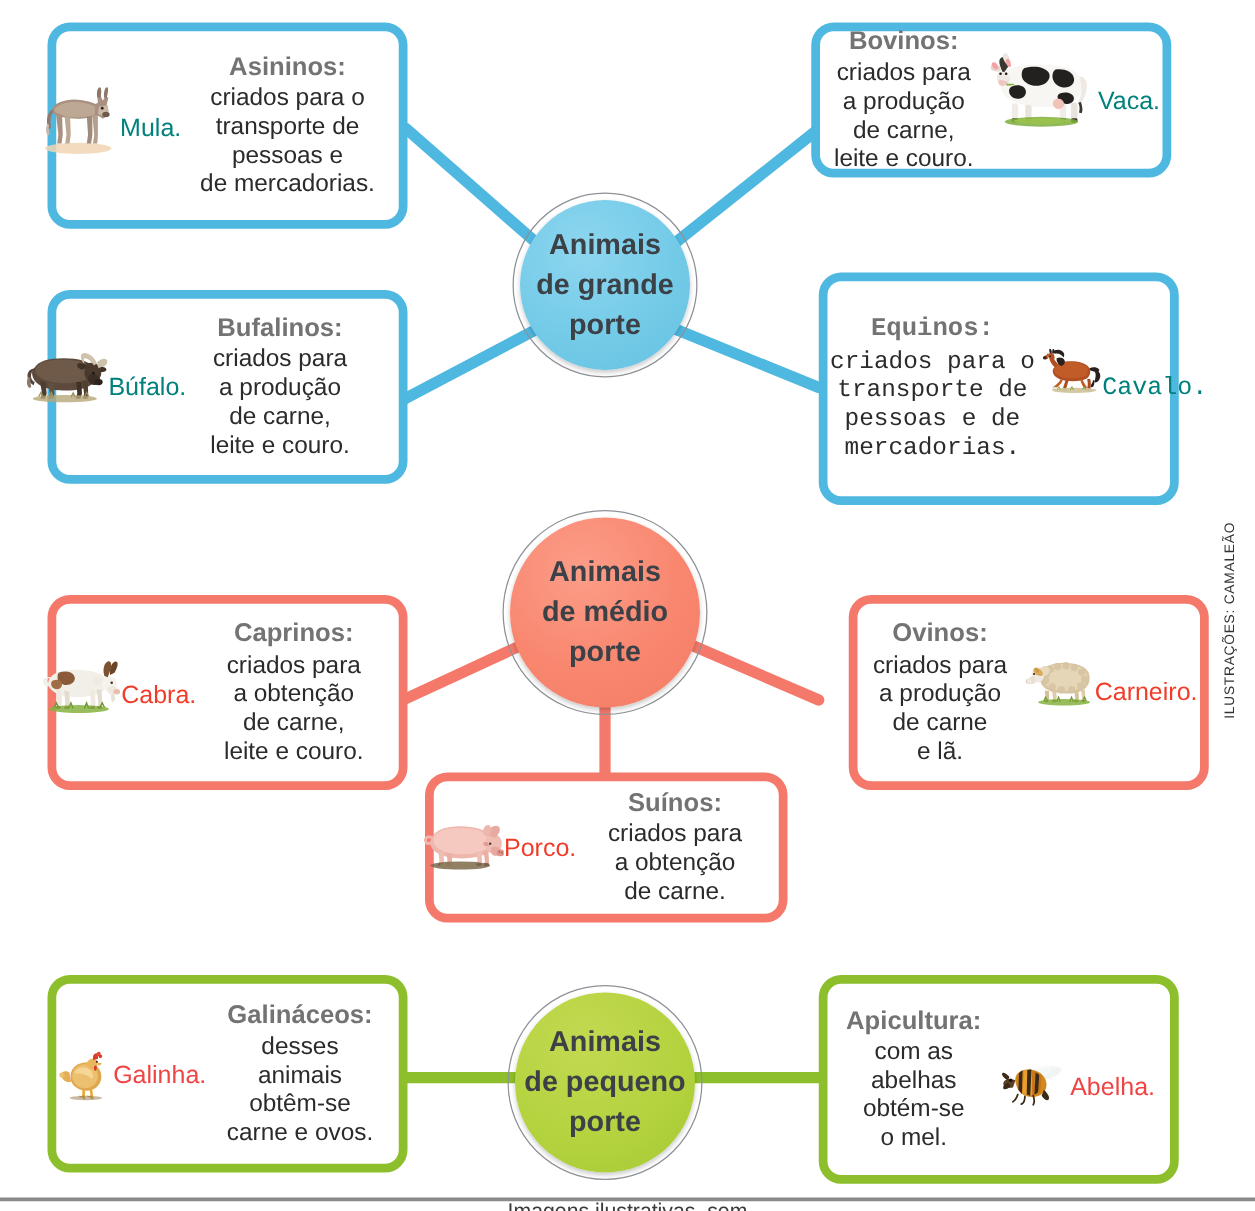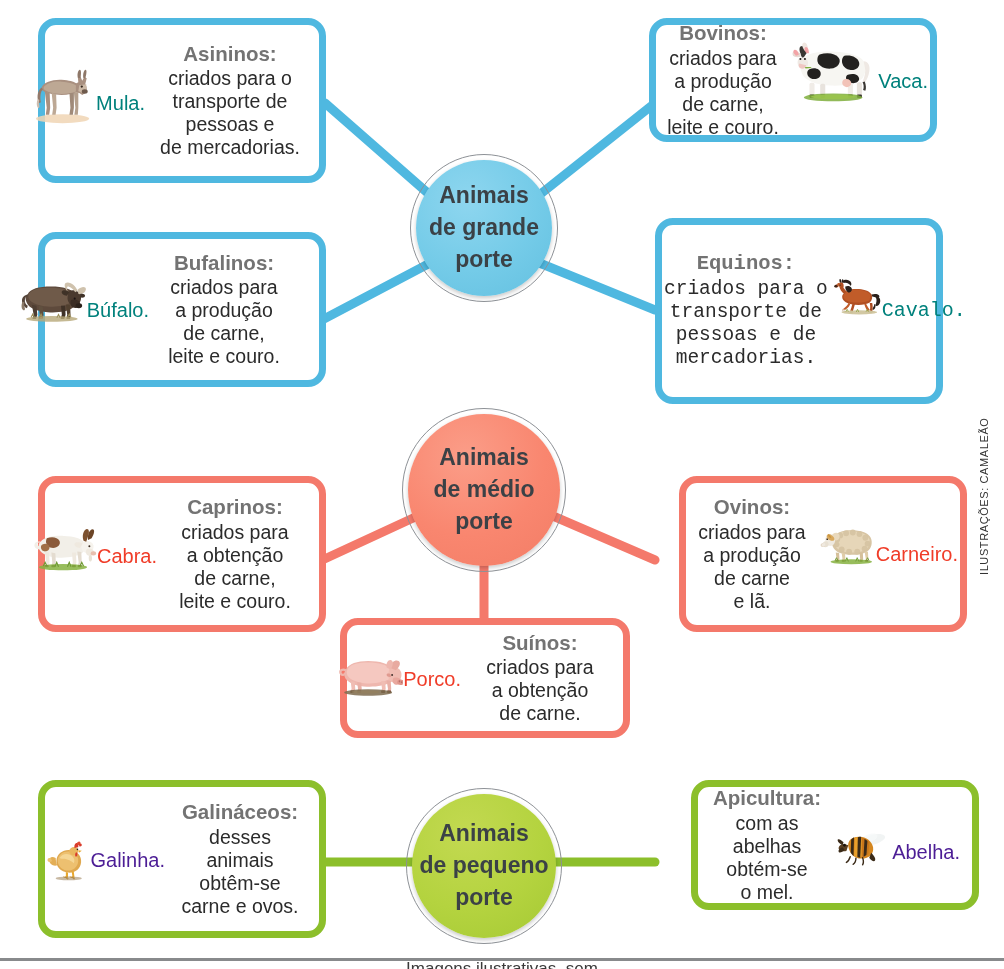--- a/index.html
+++ b/index.html
@@ -70,21 +70,21 @@
     align-items: center;
     justify-content: flex-start;
   }
   .caption {
     font-size: 20px;
     font-weight: normal;
     white-space: nowrap;
   }
   .cap-blue   { color: #00817C; }
   .cap-orange { color: #F03C28; }
-  .cap-green  { color: #4c1d95; }
+  .cap-green  { color: #ef4444; }
 
   
   .hub {
     position: absolute;
     border-radius: 50%;
     z-index: 4;
     display: flex;
     align-items: center;
     justify-content: center;
     text-align: center;
@@ -499,21 +499,21 @@
       <div class="txtcol" style="font-size:19.5px; padding-right:6px;">
         <div class="head">Galináceos:</div>
         <div class="body-line">desses</div>
         <div class="body-line">animais</div>
         <div class="body-line">obtêm-se</div>
         <div class="body-line">carne e ovos.</div>
       </div>
     </div>
   </div>
 
-  <div class="card green" style="left:655px; top:780px; width:288px; height:130px;margin-left:36px;">
+  <div class="card green" style="left:655px; top:780px; width:288px; height:167px;">
     <div class="card-inner">
       <div class="txtcol" style="font-size:19.5px; padding-left:4px; flex:0 0 136px;">
         <div class="head">Apicultura:</div>
         <div class="body-line">com as</div>
         <div class="body-line">abelhas</div>
         <div class="body-line">obtém-se</div>
         <div class="body-line">o mel.</div>
       </div>
       <div class="artcol" style="width:126px;">
         <svg class="art" width="122" height="80" viewBox="0 0 122 80" style="margin-top:10px;">

